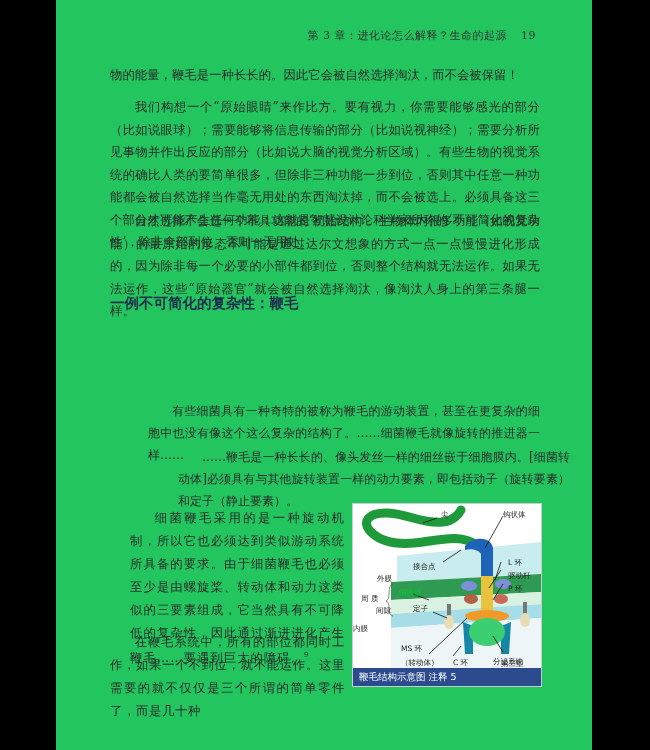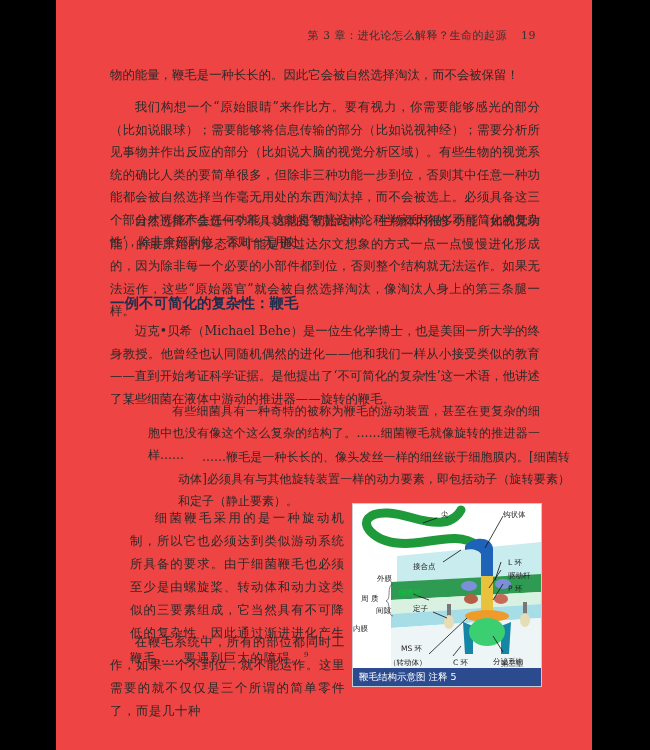--- a/index.html
+++ b/index.html
@@ -1,17 +1,17 @@
 <!DOCTYPE html>
 <html><head>
 <meta charset="utf-8">
 <style>
   html, body { margin: 0; padding: 0; }
   body { width: 650px; height: 750px; background: #000; position: relative; overflow: hidden; }
-  .page { position: absolute; left: 56px; top: 0; width: 536px; height: 750px; background: #ef4444; }
+  .page { position: absolute; left: 56px; top: 0; width: 536px; height: 750px; background: #22c55e; }
   .serif { font-family: "DejaVu Serif", "Liberation Serif", serif; color: #2a2a2a; }
   .header { position: absolute; top: 28px; right: 56px; font-size: 11px; letter-spacing: 0.5px; color: #333; }
   .header .num { margin-left: 14px; }
   .p { position: absolute; left: 54px; width: 430px; font-size: 12.4px; line-height: 22.5px; text-align: justify; text-align-last: left; }
   .indent { text-indent: 2em; }
   .quote { position: absolute; left: 92px; width: 392px; font-size: 12px; line-height: 22px; text-align: justify; text-align-last: left; }
   .h2 { position: absolute; left: 54px; top: 294px; font-family: "DejaVu Sans", "Liberation Sans", sans-serif; font-weight: bold; font-size: 14.5px; color: #1f2d4d; }
   .narrow { position: absolute; left: 74px; width: 215px; font-size: 12.4px; line-height: 23px; text-align: justify; text-align-last: left; letter-spacing: 1px; }
   .fig { position: absolute; left: 296px; top: 503px; width: 188px; height: 182px; border: 1px solid #c9ccd3; background: #fff; overflow: hidden; }
   .fig svg { position: absolute; left: 0; top: 0; }
@@ -27,21 +27,20 @@
   <div class="header serif">
     <span>第 3 章：进化论怎么解释？生命的起源</span><span class="num">19</span>
   </div>
 
   <div class="p serif" style="top:64px;">物的能量，鞭毛是一种长长的。因此它会被自然选择淘汰，而不会被保留！</div>
   <div class="p serif indent" style="top:210px;">自然选择不会选一个不具功能的‘初始结构’。生物体内很多功能（如视觉功能）的最原始的形态不可能是通过达尔文想象的方式一点一点慢慢进化形成的，因为除非每一个必要的小部件都到位，否则整个结构就无法运作。如果无法运作，这些“原始器官”就会被自然选择淘汰，像淘汰人身上的第三条腿一样。</div>
   <div class="p serif indent" style="top:96px;">我们构想一个“原始眼睛”来作比方。要有视力，你需要能够感光的部分（比如说眼球）；需要能够将信息传输的部分（比如说视神经）；需要分析所见事物并作出反应的部分（比如说大脑的视觉分析区域）。有些生物的视觉系统的确比人类的要简单很多，但除非三种功能一步到位，否则其中任意一种功能都会被自然选择当作毫无用处的东西淘汰掉，而不会被选上。必须具备这三个部分才可能产生任何功能；这就是智慧设计论科学家所称的‘不可简化的复杂性’，除非全部到位，否则一无用处。</div>
 
   <div class="h2">一例不可简化的复杂性：鞭毛</div>
 
-  <div class="p serif indent" style="top:320px;">迈克•贝希（Michael Behe）是一位生化学博士，也是美国一所大学的终身教授。他曾经也认同随机偶然的进化——他和我们一样从小接受类似的教育——直到开始考证科学证据。是他提出了‘不可简化的复杂性’这一术语，他讲述了某些细菌在液体中游动的推进器——旋转的鞭毛。</div>
 
   <div class="quote serif indent" style="top:400px;">有些细菌具有一种奇特的被称为鞭毛的游动装置，甚至在更复杂的细胞中也没有像这个这么复杂的结构了。……细菌鞭毛就像旋转的推进器一样……</div>
   <div class="quote serif indent" style="top:446px;margin-left:30px;">……鞭毛是一种长长的、像头发丝一样的细丝嵌于细胞膜内。[细菌转动体]必须具有与其他旋转装置一样的动力要素，即包括动子（旋转要素）和定子（静止要素）。</div>
 
   <div class="narrow serif indent" style="top:506px;"><span>细菌鞭毛采用的是一种旋动机制，所以它也必须达到类似游动系统所具备的要求。由于细菌鞭毛也必须至少是由螺旋桨、转动体和动力这类似的三要素组成，它当然具有不可降低的复杂性，因此通过渐进进化产生鞭毛……要遇到巨大的障碍。</span><sup>9</sup></div>
 
   <div class="narrow serif indent" style="top:630px; left:54px; width:235px; letter-spacing:0.6px;">在鞭毛系统中，所有的部位都同时工作，如果一个不到位，就不能运作。这里需要的就不仅仅是三个所谓的简单零件了，而是几十种</div>
 
   <div class="fig">
     <svg width="188" height="182" viewBox="0 0 188 182">
@@ -97,21 +96,21 @@
     <span class="lbl" style="left:155px; top:54px;">L 环</span>
     <span class="lbl" style="left:155px; top:67px;">驱动杆</span>
     <span class="lbl" style="left:155px; top:80px;">P 环</span>
     <span class="lbl" style="left:24px; top:70px;">外膜</span>
     <span class="lbl" style="left:8px; top:90px;">周 质</span>
     <span class="lbl" style="left:23px; top:102px;">间隙</span>
     <span class="lbl" style="left:46px; top:84px; color:#0c3;">细胞壁</span>
     <span class="lbl" style="left:60px; top:100px;">定子</span>
     <span class="lbl" style="left:0; top:120px;">内膜</span>
     <span class="lbl" style="left:48px; top:140px;">MS 环</span>
-    <span class="lbl" style="left:36px; top:154px;text-align:right;">（转动体）</span>
+    <span class="lbl" style="left:48px; top:154px;text-align:right;">（转动体）</span>
     <span class="lbl" style="left:100px; top:154px;">C 环</span>
     <span class="lbl" style="left:148px; top:155px;">第三型</span>
     <span class="lbl" style="left:140px; top:153px;">分泌系统</span>
 
     <div class="cap">鞭毛结构示意图  注释 5</div>
   </div>
 
 </div>
 
 </body></html>

